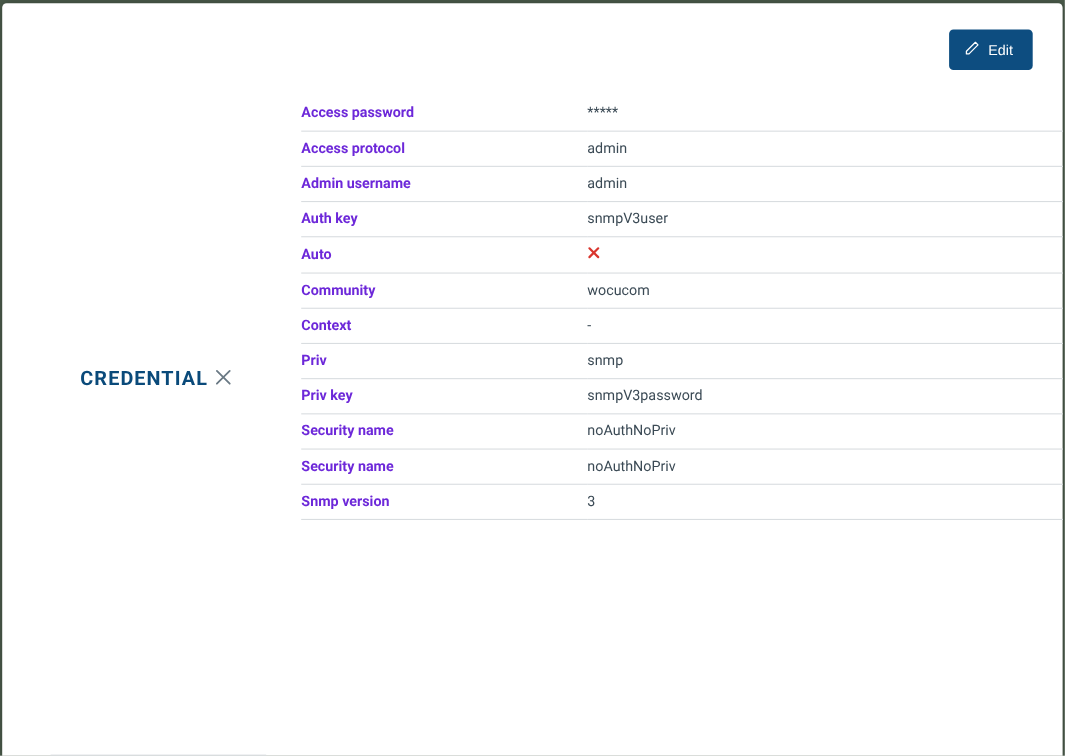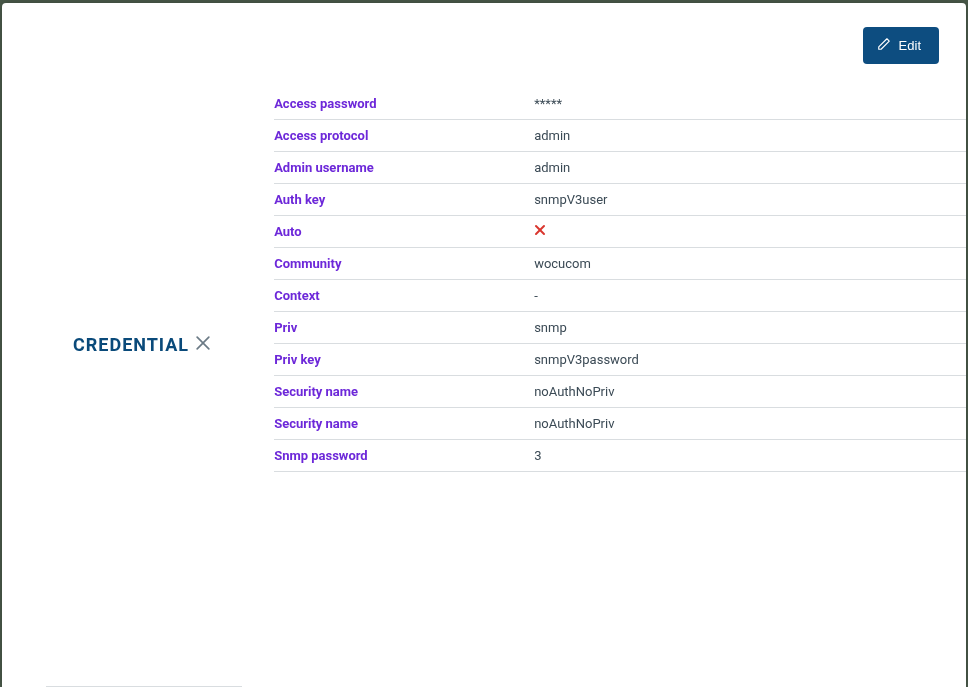--- a/index.html
+++ b/index.html
@@ -174,19 +174,19 @@
           </tr>
           <tr>
             <td class="cred-label">Security name</td>
             <td class="cred-value">noAuthNoPriv</td>
           </tr>
           <tr>
             <td class="cred-label">Security name</td>
             <td class="cred-value">noAuthNoPriv</td>
           </tr>
           <tr>
-            <td class="cred-label">Snmp password</td>
+            <td class="cred-label">Snmp version</td>
             <td class="cred-value">3</td>
           </tr>
         </tbody>
     </table>
   </div>
 </div>
 
 </body></html>

